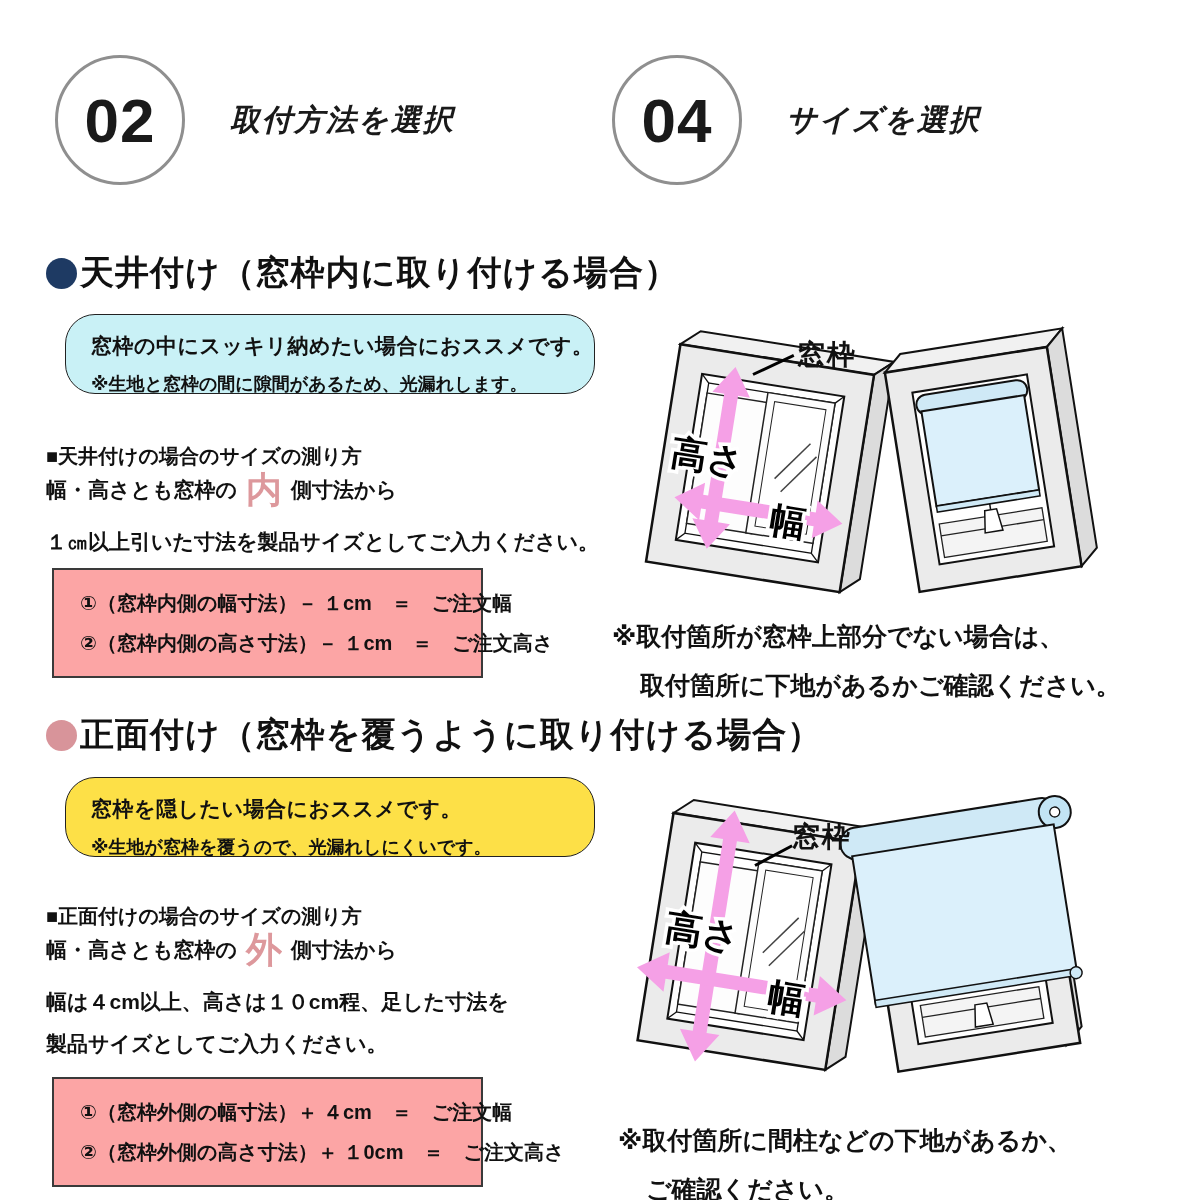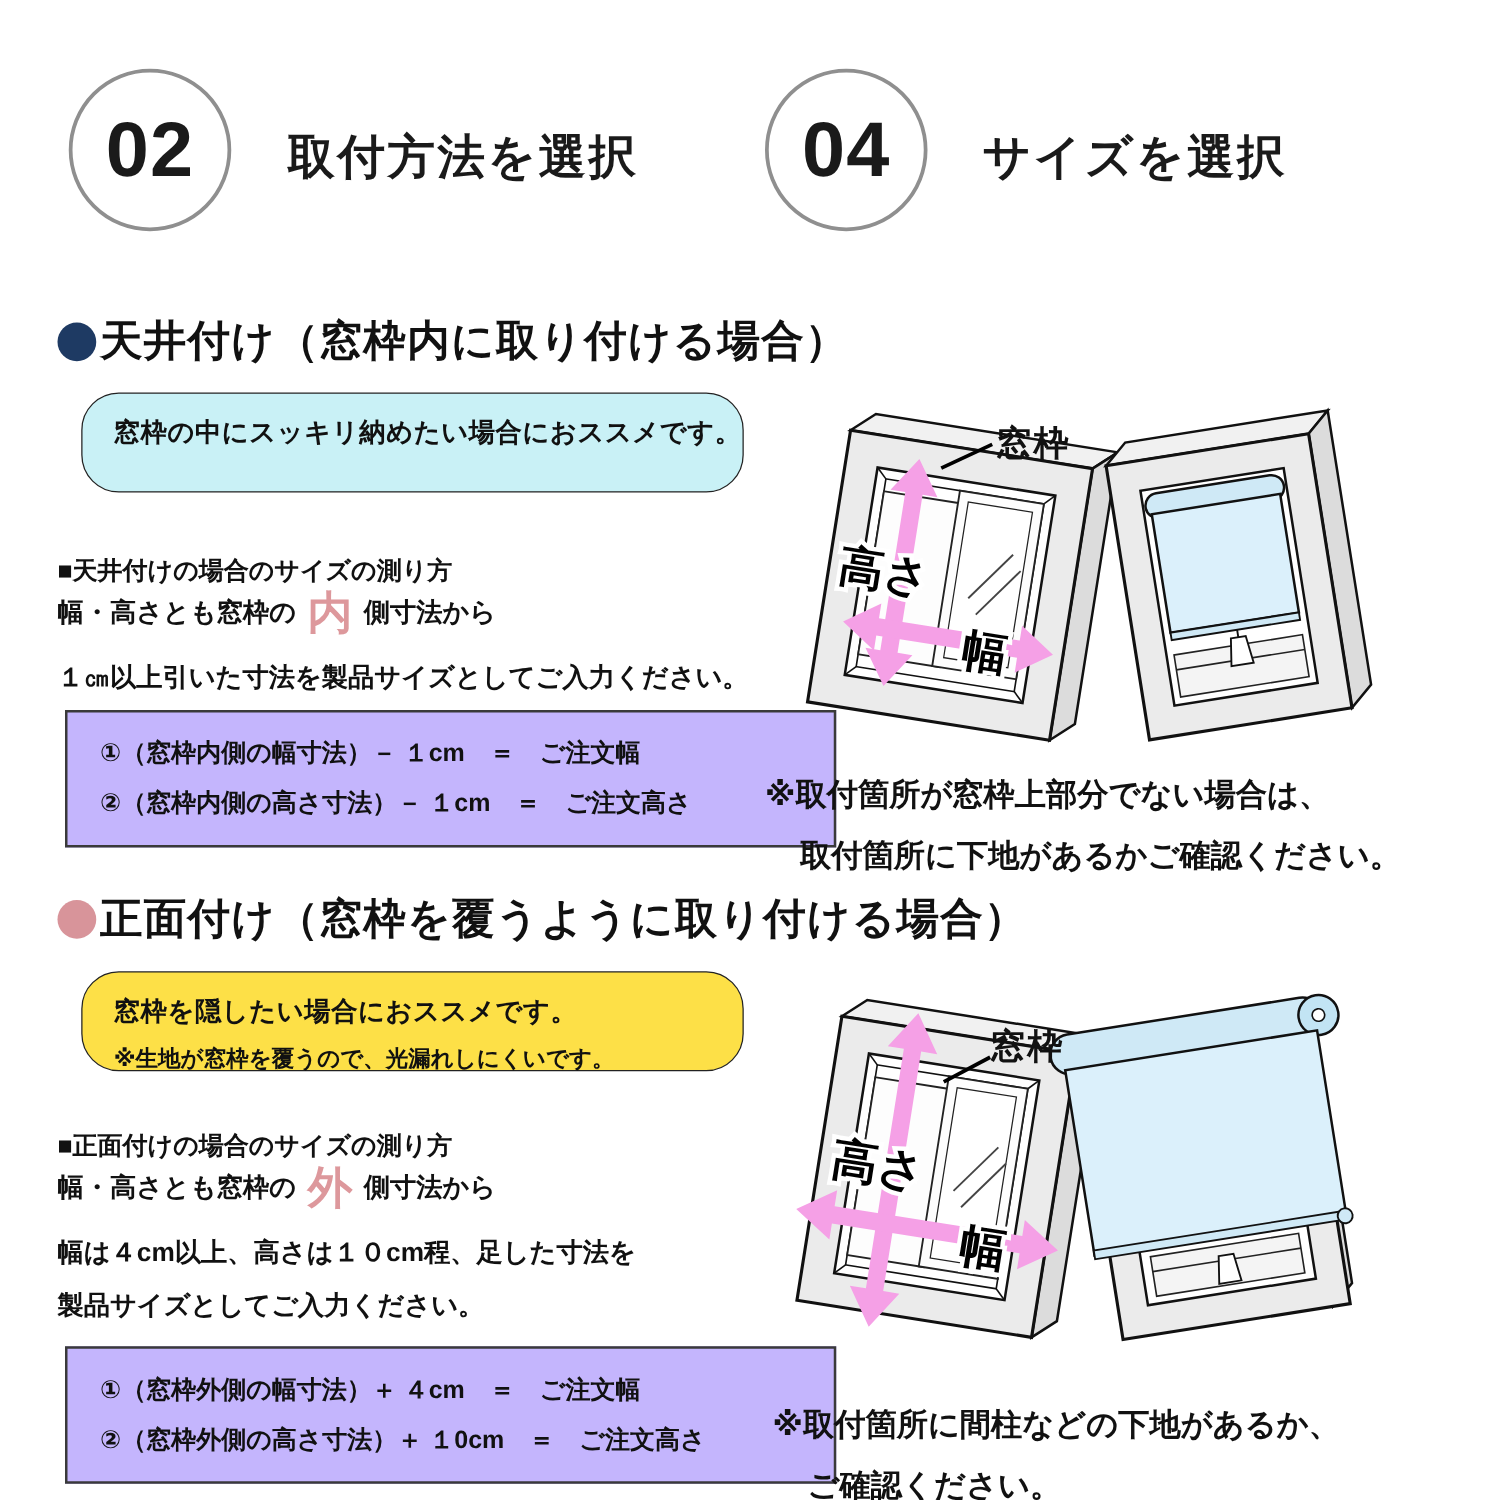--- a/index.html
+++ b/index.html
@@ -10,21 +10,21 @@
     overflow:hidden;
   }
   .abs { position:absolute; }
 
   
   .step-circle {
     width:130px; height:130px; border:3px solid #8f8f8f; border-radius:50%;
     display:flex; align-items:center; justify-content:center; background:#fff;
   }
   .step-number { font-size:62px; font-weight:800; color:#1a1a1a; letter-spacing:1px; }
-  .step-label  { font-size:38px; font-weight:800; color:#1a1a1a; letter-spacing:2px; }
+  .step-label  { font-size:30px; font-weight:800; color:#1a1a1a; letter-spacing:2px;font-style:italic; }
 
   
   .sec-heading { font-size:34px; font-weight:800; letter-spacing:1px; display:flex; align-items:center; }
   .bullet { width:31px; height:31px; border-radius:50%; display:inline-block; margin-right:3px; flex:0 0 auto; }
   .bullet.navy { background:#1e3a63; }
   .bullet.rose { background:#d8949a; }
 
   
   .rec-box {
     width:530px; height:80px; border:1.5px solid #222; border-radius:30px;
@@ -33,21 +33,21 @@
   .rec-box.cyan { background:#c9f1f6; }
   .rec-box.pink { background:#fde047; }
   .rec-main { font-size:21px; font-weight:800; letter-spacing:0.5px; white-space:nowrap; }
   .rec-note { font-size:18px; font-weight:600; margin-top:12px; white-space:nowrap; }
 
   .measure-title { font-size:20px; font-weight:800; }
   .measure-line  { font-size:21px; font-weight:600; white-space:nowrap; display:flex; align-items:center; }
   .em-char { font-size:36px; font-weight:800; color:#dd989c; margin:0 9px; line-height:1; }
 
   .formula-box {
-    width:617px; border:2px solid #3a3a3a; background:#c4b5fd; padding:13px 0 13px 26px;
+    width:431px; border:2px solid #3a3a3a; background:#fca5a5; padding:13px 0 13px 26px;
   }
   .formula-line { font-size:20px; font-weight:700; line-height:40px; white-space:nowrap; }
 
   .note-block { font-size:25px; font-weight:800; line-height:49px; white-space:nowrap; }
   .note-line2 { padding-left:28px; }
 
   .frame-label { font-size:28px; font-weight:800; letter-spacing:2px; }
   .leader {
     height:0; border-top:3px solid #000; transform-origin:left center;
   }
@@ -73,20 +73,21 @@
   </div>
   <div class="abs step-label" style="left:786px; top:100px;">サイズを選択</div>
 
   <div class="abs sec-heading" style="left:46px; top:250px;">
     <span class="bullet navy"></span>
     <span>天井付け（窓枠内に取り付ける場合）</span>
   </div>
 
   <div class="abs rec-box cyan" style="left:65px; top:314px;">
     <div class="rec-main">窓枠の中にスッキリ納めたい場合におススメです。</div>
+    <div class="rec-note">※生地と窓枠の間に隙間があるため、光漏れします。</div>
   </div>
 
   <div class="abs measure-title" style="left:46px; top:443px;">■天井付けの場合のサイズの測り方</div>
 
   <div class="abs measure-line" style="left:46px; top:472px;">
     <span>幅・高さとも窓枠の</span>
     <span class="em-char">内</span>
     <span>側寸法から</span>
   </div>
 

